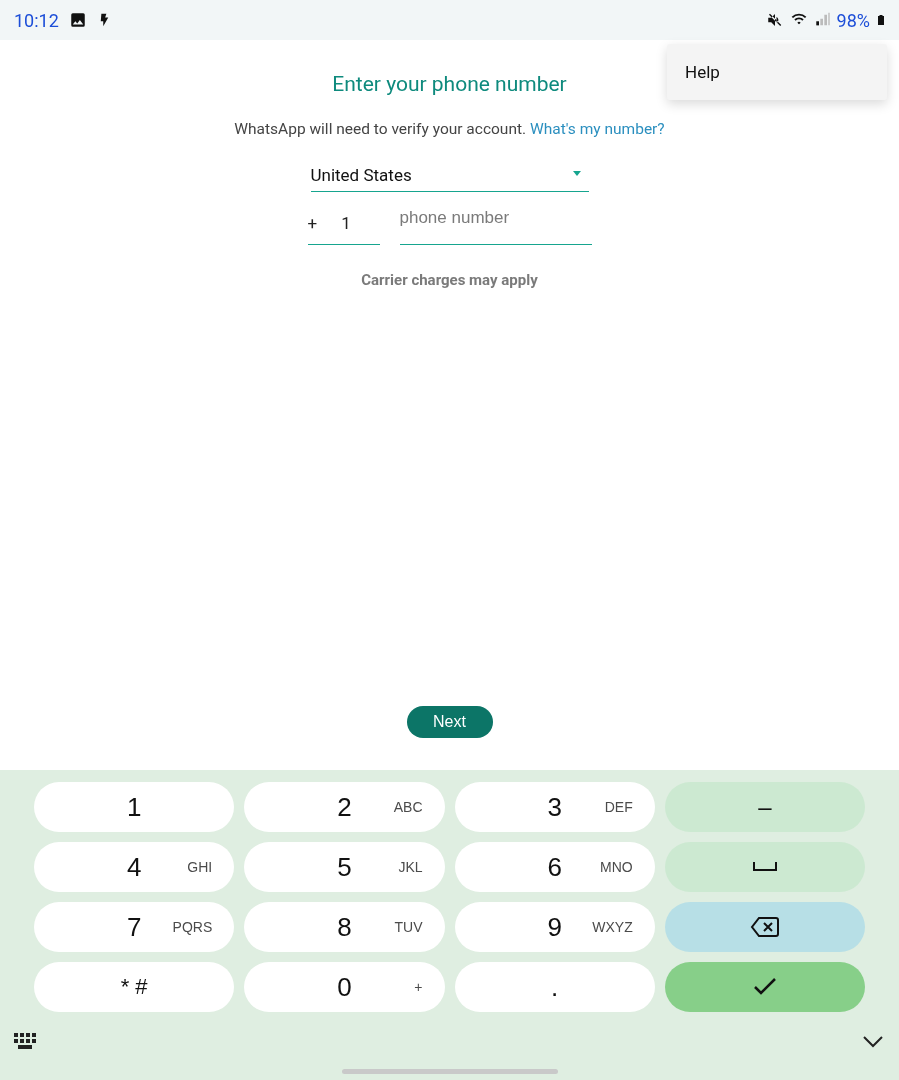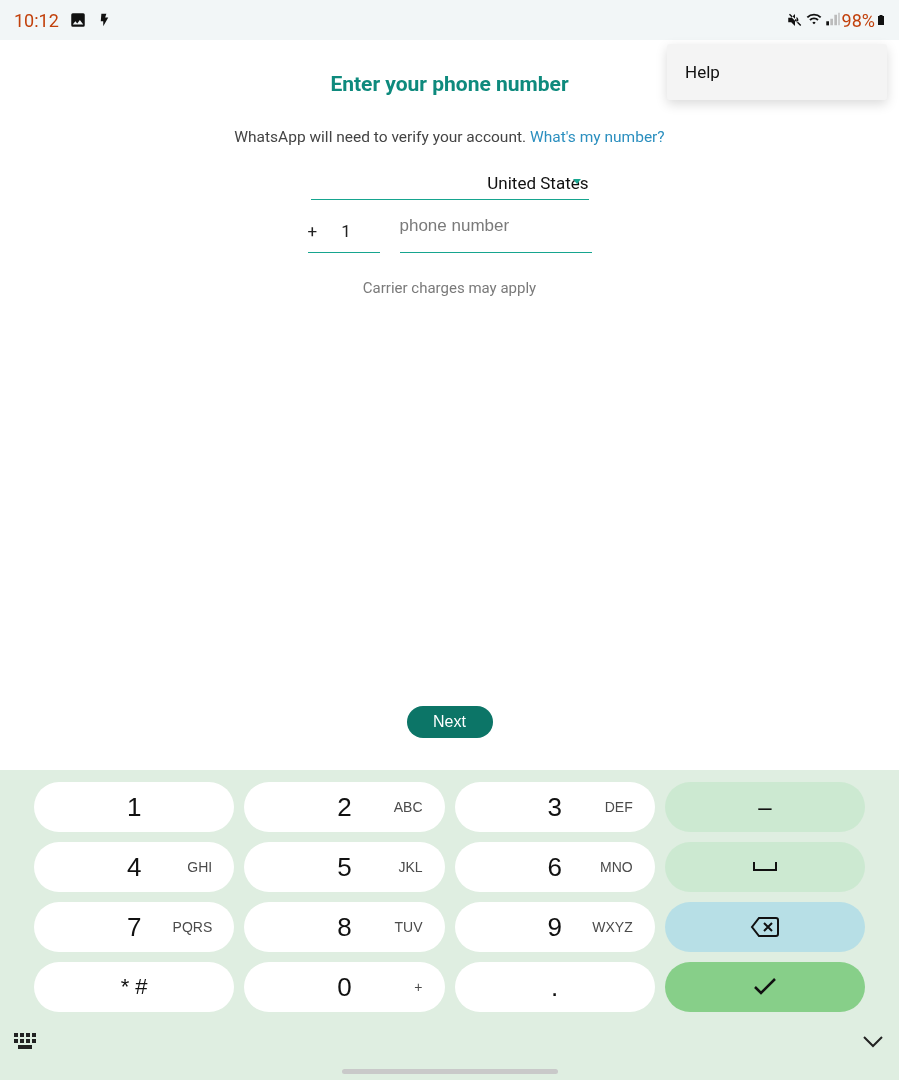--- a/index.html
+++ b/index.html
@@ -8,56 +8,56 @@
 
   
   .status-bar {
     height: 40px;
     background: #f2f6f7;
     display: flex;
     align-items: center;
     justify-content: space-between;
     padding: 0 12px 0 14px;
     font-size: 18px;
-    color: #c2410c;
+    color: #1d4ed8;
   }
   .status-left { display: flex; align-items: center; gap: 10px; }
-  .status-right { display: flex; align-items: center; }
+  .status-right { display: flex; align-items: center; gap: 5px; }
   .status-right svg, .status-left svg { display: block; }
 
   
   .content {
     flex: 1;
     background: #fff;
     position: relative;
     display: flex;
     flex-direction: column;
     align-items: center;
     padding-top: 32px;
   }
   .title {
     color: #0e8a7d;
     font-size: 21px;
-    font-weight: 700;
-    margin-bottom: 32px;
+    font-weight: 400;
+    margin-bottom: 24px;
   }
   .subtitle-row {
     font-size: 15.5px;
     color: #444;
     margin-bottom: 20px;
   }
   .link { color: #2b8fbf; }
 
   .country-select {
     width: 278px;
     height: 34px;
     border-bottom: 1.5px solid #16a58f;
     display: flex;
     align-items: center;
-    justify-content: flex-end;
+    justify-content: flex-start;
     position: relative;
     margin-bottom: 16px;
     cursor: pointer;
   }
   .country-select .arrow {
     position: absolute;
     right: 4px;
     color: #16a58f;
   }
 
@@ -83,21 +83,21 @@
   }
   .phone-field input {
     border: none;
     outline: none;
     width: 100%;
     font-size: 17px;
     color: #222;
   }
   .phone-field input::placeholder { color: #7a7a7a; }
 
-  .carrier { font-size: 15px; color: #7a7a7a; }
+  .carrier { font-size: 15px; color: #7a7a7a; font-weight: bold; }
 
   .next-btn {
     position: absolute;
     bottom: 32px;
     left: 50%;
     transform: translateX(-50%);
     background: #0c7567;
     color: #fff;
     font-size: 16px;
     border: none;

